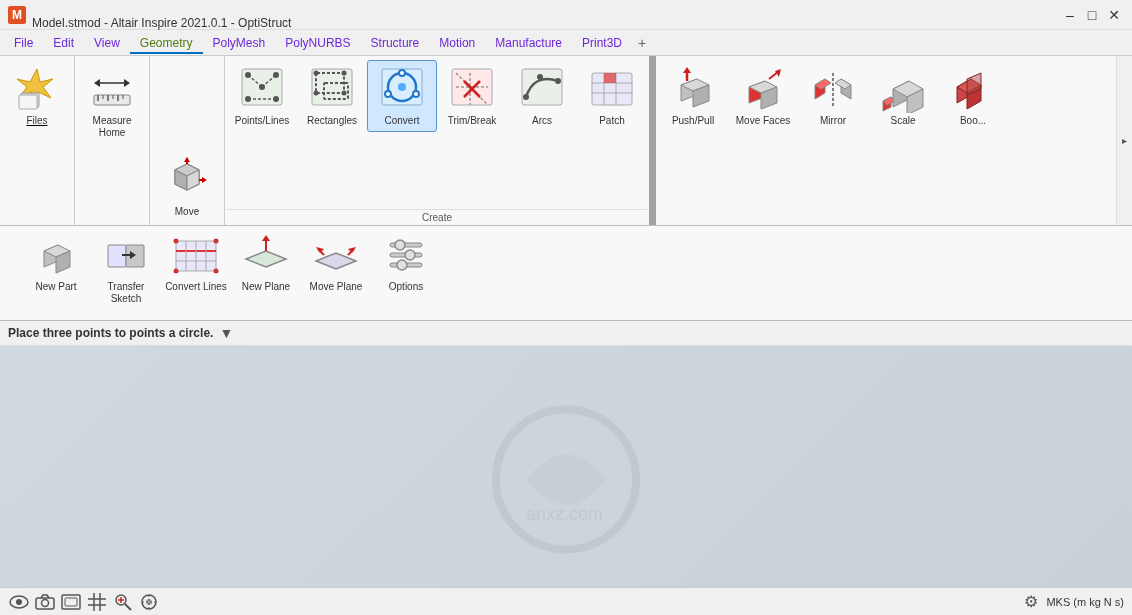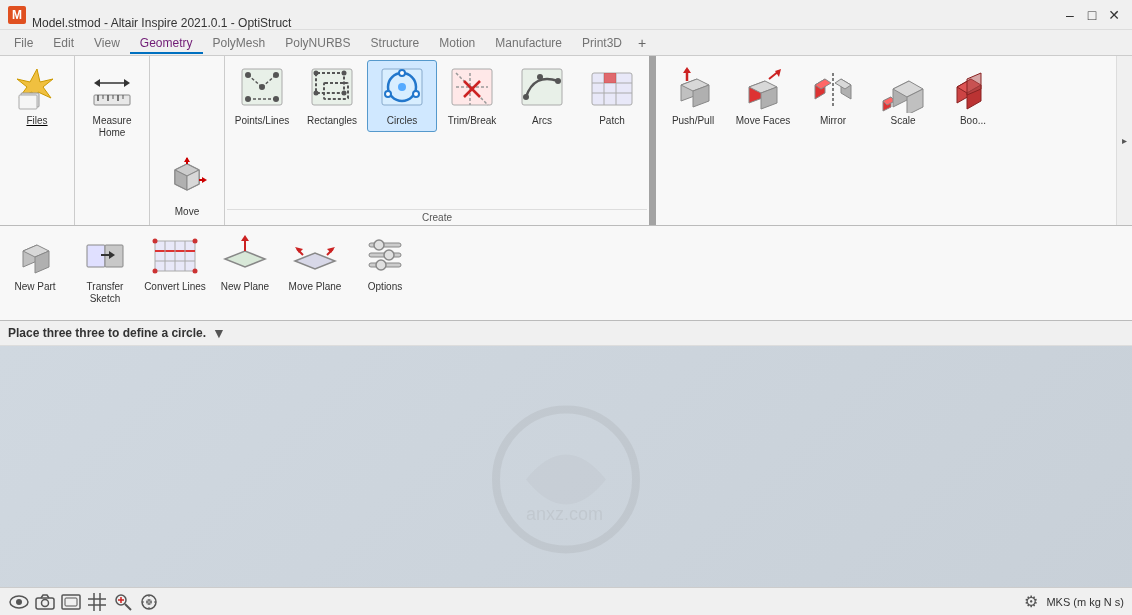--- a/index.html
+++ b/index.html
@@ -56,25 +56,25 @@
       background: #f0f0f0;
       display: flex;
       align-items: center;
       padding: 0 4px;
       border-bottom: 1px solid #ccc;
     }
     .menu-item {
       padding: 3px 10px;
       font-size: 12px;
       cursor: pointer;
-      color: #737373;
+      color: #6d28d9;
       position: relative;
     }
     .menu-item.active {
-      color: #701a75;
+      color: #4d7c0f;
     }
     .menu-item.active::after {
       content: '';
       position: absolute;
       bottom: -1px;
       left: 0;
       right: 0;
       height: 2px;
       background: #0070c0;
     }
@@ -338,21 +338,21 @@
               <rect x="4" y="4" width="40" height="36" rx="2" fill="#d8eeff" stroke="#88aacc" stroke-width="1"></rect>
 
               <circle cx="24" cy="22" r="14" fill="none" stroke="#2277cc" stroke-width="2.5"></circle>
               <circle cx="24" cy="22" r="4" fill="#3399ff" opacity="0.8"></circle>
 
               <circle cx="24" cy="8" r="3" fill="#ffffff" stroke="#2277cc" stroke-width="2"></circle>
               <circle cx="38" cy="29" r="3" fill="#ffffff" stroke="#2277cc" stroke-width="2"></circle>
               <circle cx="10" cy="29" r="3" fill="#ffffff" stroke="#2277cc" stroke-width="2"></circle>
             </svg>
           </div>
-          <span class="ribbon-btn-label">Circles</span>
+          <span class="ribbon-btn-label">Convert</span>
         </div>
 
         <div class="ribbon-btn">
           <div class="ribbon-btn-icon">
             <svg width="48" height="48" viewBox="0 0 48 48">
               <rect x="4" y="4" width="40" height="36" rx="2" fill="#ffe8e8" stroke="#aaa" stroke-width="1"></rect>
 
               <line x1="8" y1="8" x2="40" y2="40" stroke="#999" stroke-width="1.5" stroke-dasharray="3,2"></line>
               <line x1="8" y1="22" x2="40" y2="22" stroke="#999" stroke-width="1.5" stroke-dasharray="3,2"></line>
               <line x1="22" y1="8" x2="22" y2="40" stroke="#999" stroke-width="1.5" stroke-dasharray="3,2"></line>
@@ -476,21 +476,21 @@
           <span class="ribbon-btn-label">Boo...</span>
         </div>
 
       </div>
     </div>
 
     <div class="ribbon-scroll-btn">▸</div>
 
   </div>
 
-  <div style="display:flex; background:#f8f8f8; border-bottom:1px solid #bbb; min-height:95px;">
+  <div style="display:flex; background:#f8f8f8; border-bottom:1px solid #bbb; min-height:95px;padding-left:21px;">
 
     <div class="ribbon-btn">
       <div class="ribbon-btn-icon">
         <svg width="48" height="48" viewBox="0 0 48 48">
           <polygon points="12,20 26,14 26,30 12,36" fill="#c0c0c0" stroke="#888" stroke-width="1"></polygon>
           <polygon points="12,20 26,14 38,20 24,26" fill="#d8d8d8" stroke="#888" stroke-width="1"></polygon>
           <polygon points="24,26 38,20 38,36 24,42" fill="#b0b0b0" stroke="#888" stroke-width="1"></polygon>
         </svg>
       </div>
       <span class="ribbon-btn-label">New Part</span>
@@ -564,21 +564,21 @@
           <circle cx="28" cy="24" r="5" fill="#e0e0e0" stroke="#888" stroke-width="1.5"></circle>
           <circle cx="20" cy="34" r="5" fill="#e0e0e0" stroke="#888" stroke-width="1.5"></circle>
         </svg>
       </div>
       <span class="ribbon-btn-label">Options</span>
     </div>
 
   </div>
 
   <div class="status-hint">
-    <span>Place three three to define a circle.</span>
+    <span>Place three points to points a circle.</span>
     <span style="cursor:pointer; font-size:14px; color:#555;">▼</span>
   </div>
 
   <div class="canvas-area" style="flex:1; position:relative; background: linear-gradient(135deg, #d0d8e0 0%, #c8d0d8 100%);">
 
     <div style="position:absolute; top:50%; left:50%; transform:translate(-50%,-50%); opacity:0.15; pointer-events:none;">
       <svg width="180" height="180" viewBox="0 0 180 180">
         <ellipse cx="90" cy="90" rx="70" ry="70" fill="none" stroke="#888" stroke-width="8"></ellipse>
         <path d="M50,90 Q90,40 130,90 Q90,140 50,90Z" fill="#888" opacity="0.5"></path>
         <text x="50" y="130" font-size="18" fill="#888" font-family="Arial">anxz.com</text>

